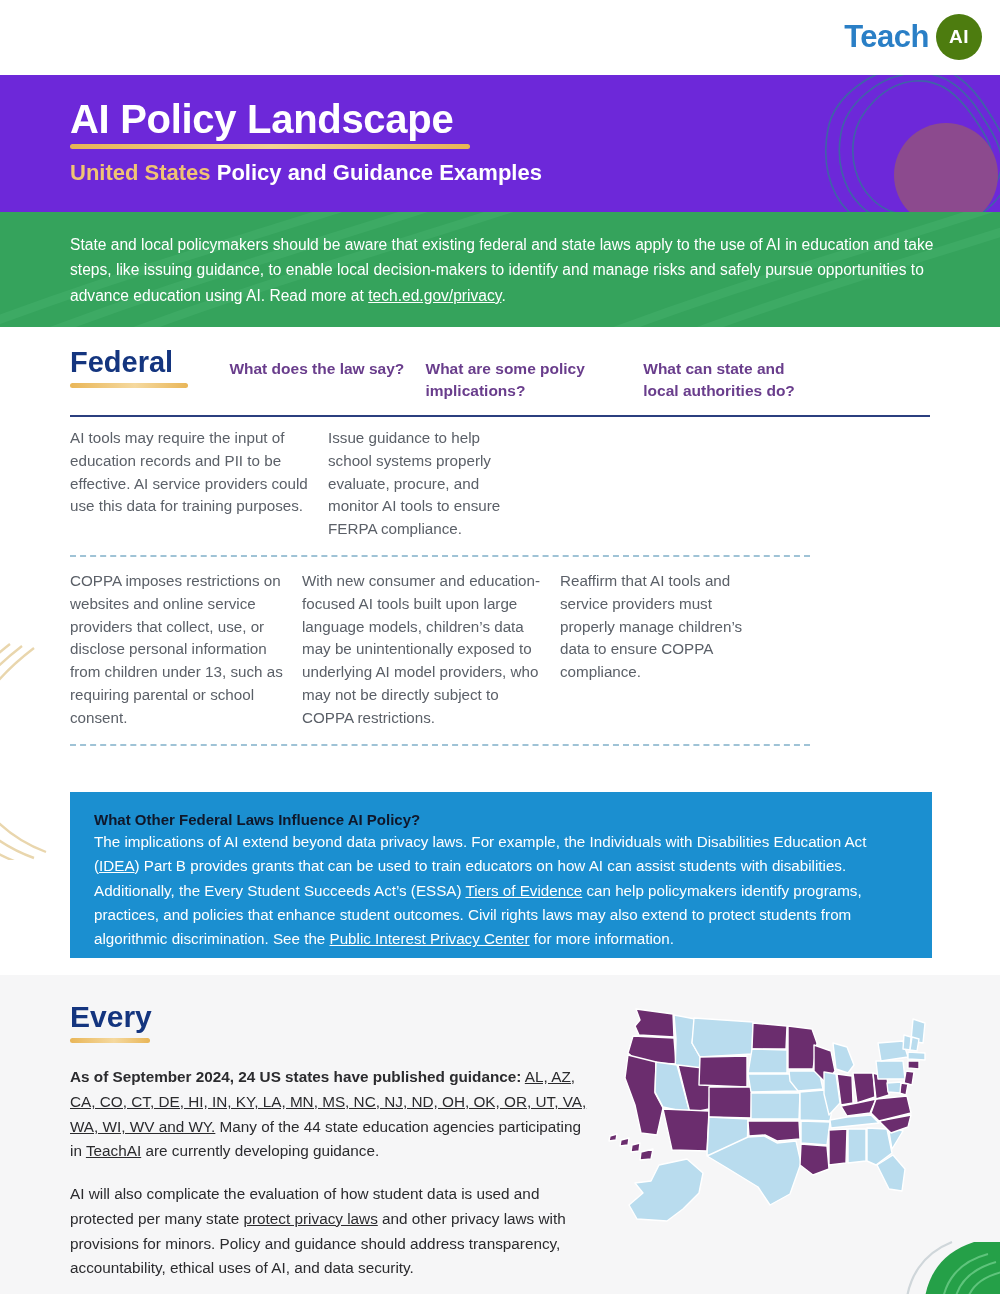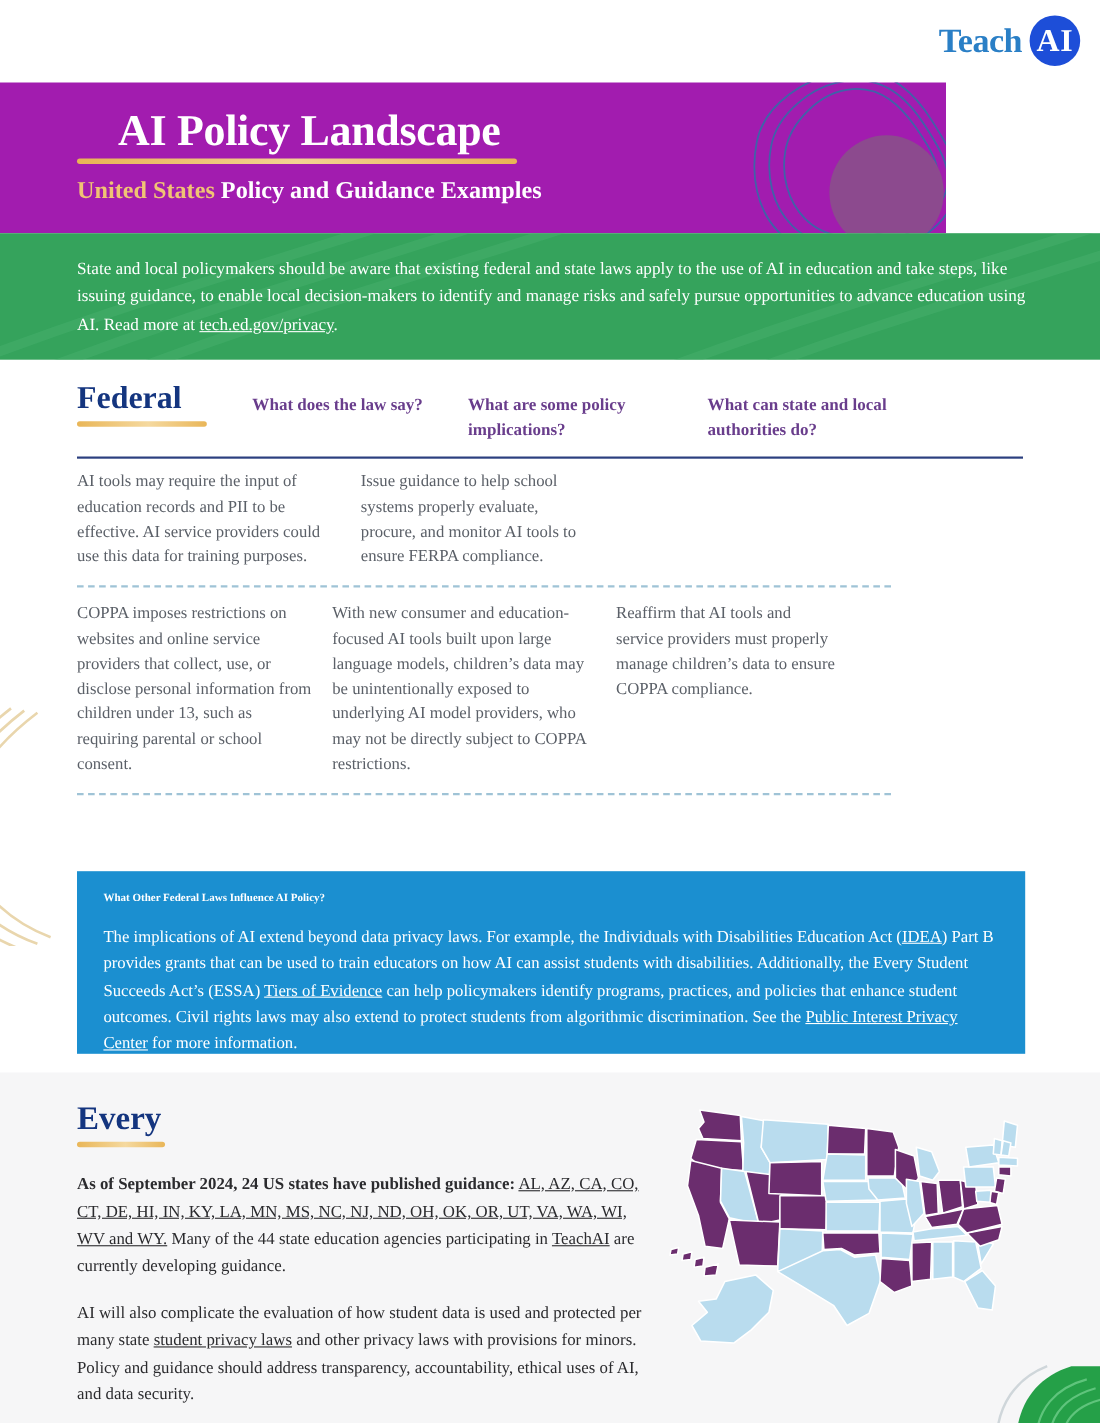--- a/index.html
+++ b/index.html
@@ -10,21 +10,20 @@
     font-family: "Liberation Sans", sans-serif;
     background: #ffffff;
     overflow: hidden;
   }
 
   #page {
     position: relative;
     width: 1000px;
     height: 1294px;
     background: #ffffff;
-    font-family: Liberation Serif, serif;
   }
 
   
   .logo-bar {
     position: absolute;
     top: 0; left: 0;
     width: 1000px;
     height: 75px;
     background: #ffffff;
   }
@@ -38,39 +37,38 @@
   }
   .logo-word {
     font-size: 31px;
     font-weight: bold;
     color: #2a7fc6;
     letter-spacing: -0.5px;
   }
   .logo-badge {
     width: 46px; height: 46px;
     border-radius: 50%;
-    background: #1d4ed8;
-    color: #ffffff;
-    font-size: 29px;
+    background: #4d7c0f;
+    color: #ffffff;
+    font-size: 19px;
     font-weight: bold;
     display: flex;
     align-items: center;
     justify-content: center;
     letter-spacing: 0.5px;
   }
 
   
   .header {
     position: absolute;
     top: 75px; left: 0;
-    width: 860px;
+    width: 1000px;
     height: 137px;
-    background: #a21caf;
+    background: #6d28d9;
     overflow: hidden;
-    text-align: center;
   }
   .header-deco {
     position: absolute;
     right: -10px;
     top: -22px;
     width: 190px;
     height: 190px;
     pointer-events: none;
   }
   .header-inner {
@@ -217,24 +215,24 @@
   .callout {
     position: absolute;
     left: 70px;
     top: 792px;
     width: 862px;
     height: 166px;
     background: #1b8fd0;
     padding: 19px 24px 0 24px;
   }
   .callout-title {
-    font-size: 10px;
-    font-weight: bold;
-    color: #ffffff;
-    margin-bottom: 18px;
+    font-size: 15px;
+    font-weight: bold;
+    color: #0f172a;
+    margin-bottom: 2px;
   }
   .callout-body {
     font-size: 15.2px;
     line-height: 1.6;
     color: #ffffff;
   }
   .callout-body a {
     color: #ffffff;
     text-decoration: underline;
   }
@@ -378,21 +376,21 @@
   <div class="callout">
     <div class="callout-title">What Other Federal Laws Influence AI Policy?</div>
     <div class="callout-body"><span>The implications of AI extend beyond data privacy laws. For example, the Individuals with Disabilities Education Act (</span><a href="#">IDEA</a><span>) Part B provides grants that can be used to train educators on how AI can assist students with disabilities. Additionally, the Every Student Succeeds Act’s (ESSA) </span><a href="#">Tiers of Evidence</a><span> can help policymakers identify programs, practices, and policies that enhance student outcomes. Civil rights laws may also extend to protect students from algorithmic discrimination. See the </span><a href="#">Public Interest Privacy Center</a><span> for more information.</span></div>
   </div>
 
   <div class="state-section">
     <div class="state-inner">
       <div class="state-title">Every</div>
       <div class="state-rule"></div>
       <div class="state-p"><span class="bold">As of September 2024, 24 US states have published guidance:</span> <a href="#">AL, AZ, CA, CO, CT, DE, HI, IN, KY, LA, MN, MS, NC, NJ, ND, OH, OK, OR, UT, VA, WA, WI, WV and WY.</a><span> Many of the 44 state education agencies participating in </span><a href="#">TeachAI</a><span> are currently developing guidance.</span></div>
-      <div class="state-p"><span>AI will also complicate the evaluation of how student data is used and protected per many state </span><a href="#">student privacy laws</a><span> and other privacy laws with provisions for minors. Policy and guidance should address transparency, accountability, ethical uses of AI, and data security.</span></div>
+      <div class="state-p"><span>AI will also complicate the evaluation of how student data is used and protected per many state </span><a href="#">protect privacy laws</a><span> and other privacy laws with provisions for minors. Policy and guidance should address transparency, accountability, ethical uses of AI, and data security.</span></div>
     </div>
 
     <div class="map-wrap">
       <svg viewBox="0 0 360 262" width="360" height="262">
         <g stroke="#ffffff" stroke-width="1.4" stroke-linejoin="round">
 
           <polygon fill="#6b2d6e" points="41,16 78,21 79,44 44,42 40,33 45,27"></polygon>
 
           <polygon fill="#6b2d6e" points="38,43 79,45 81,71 43,69 33,60"></polygon>
 

